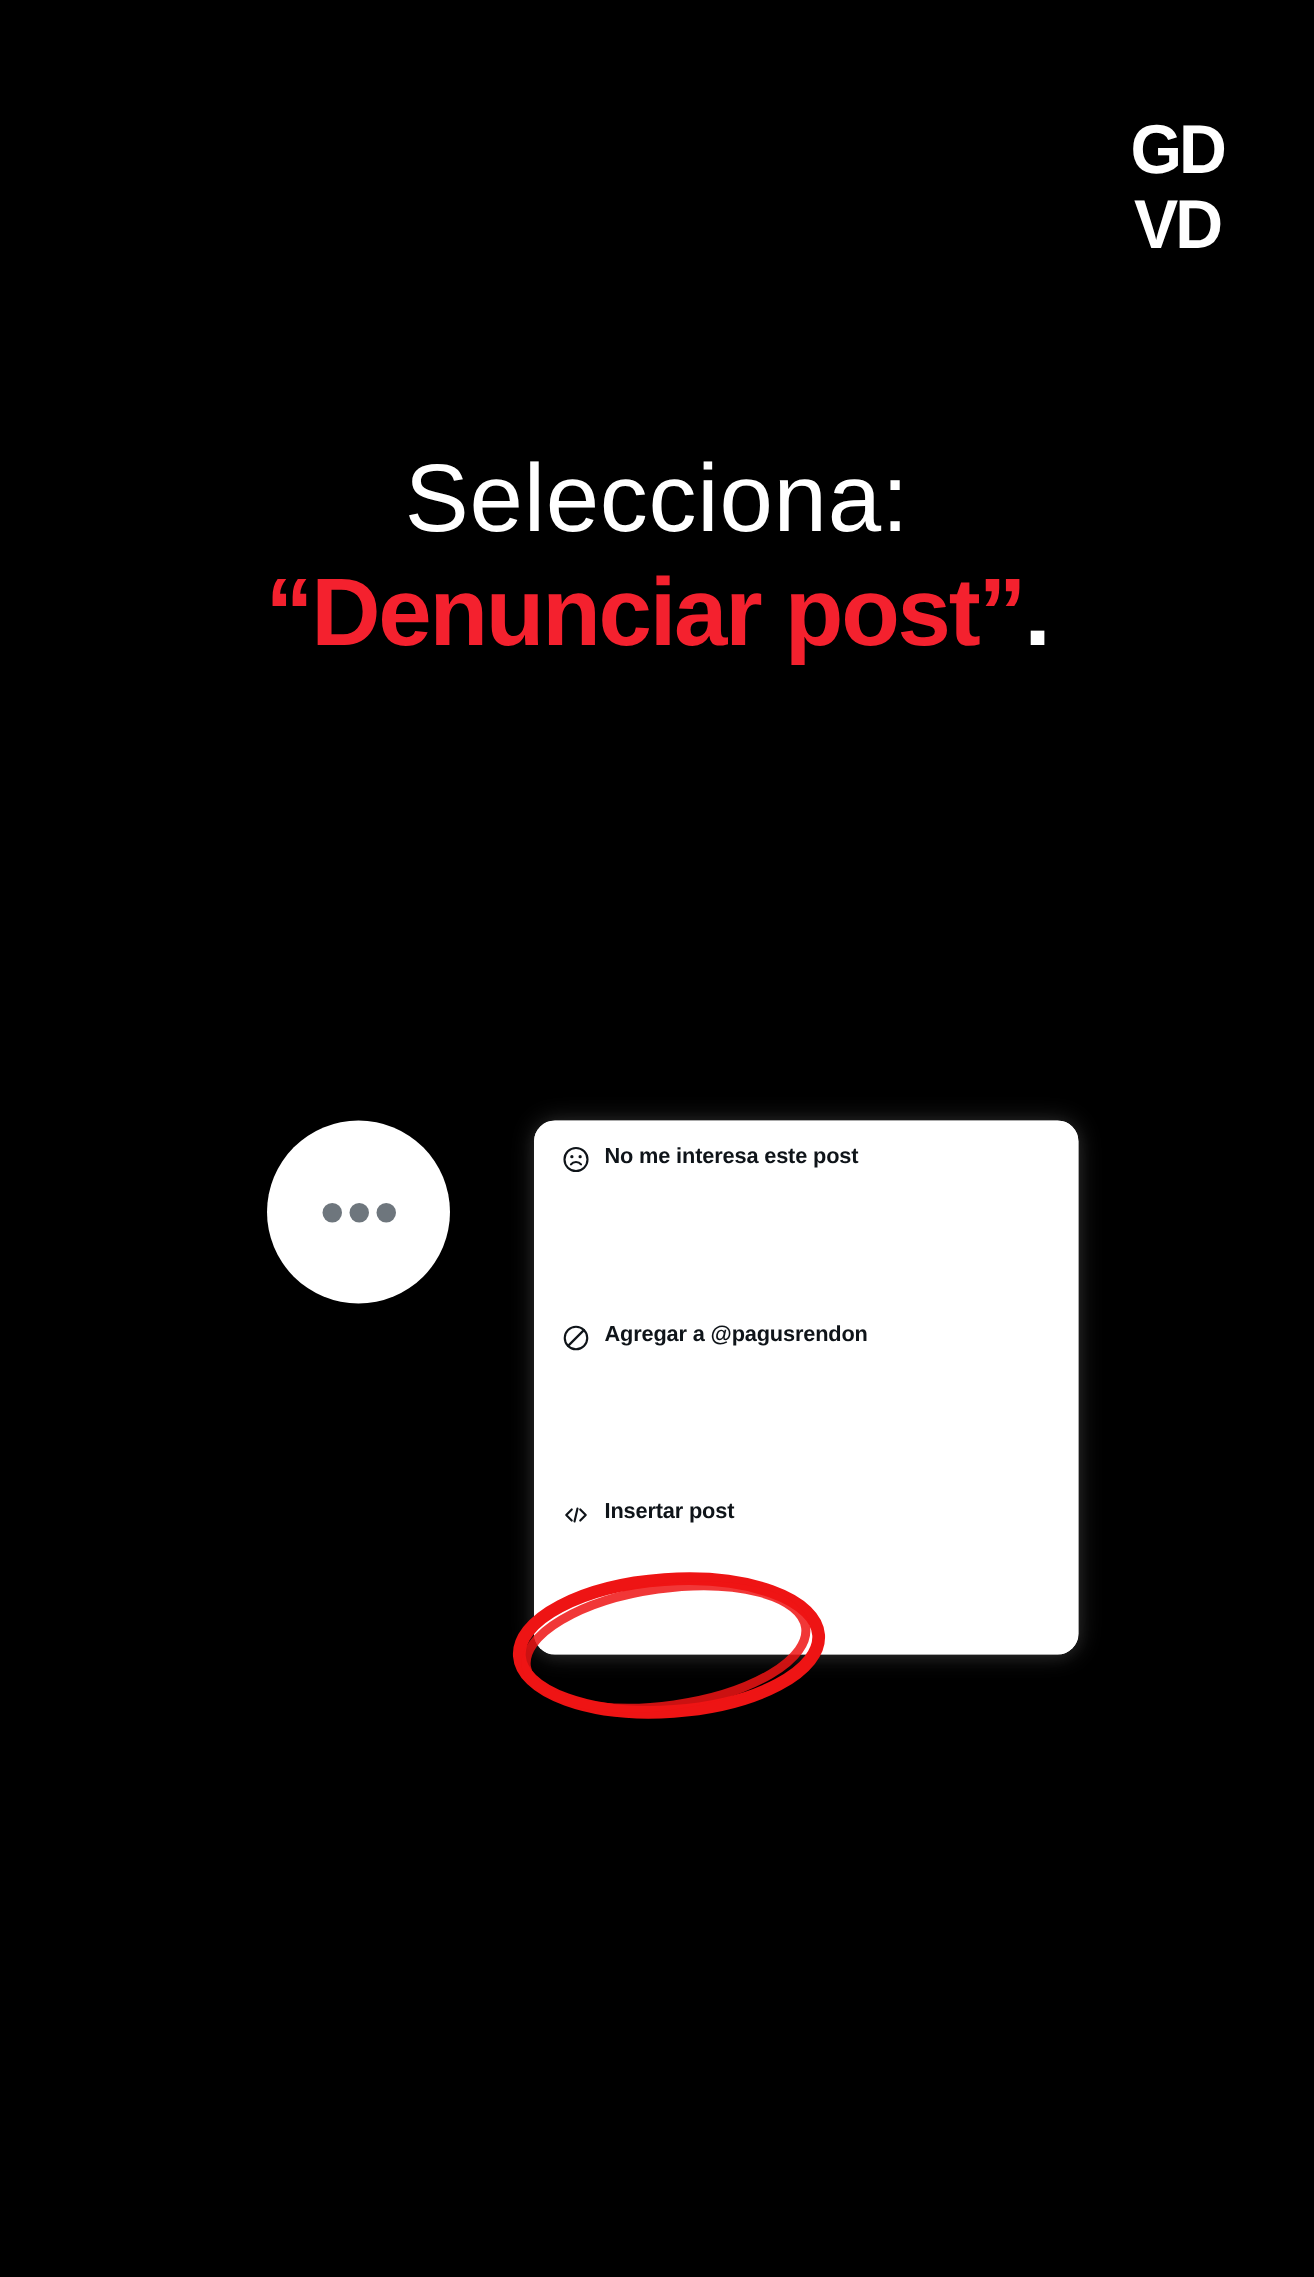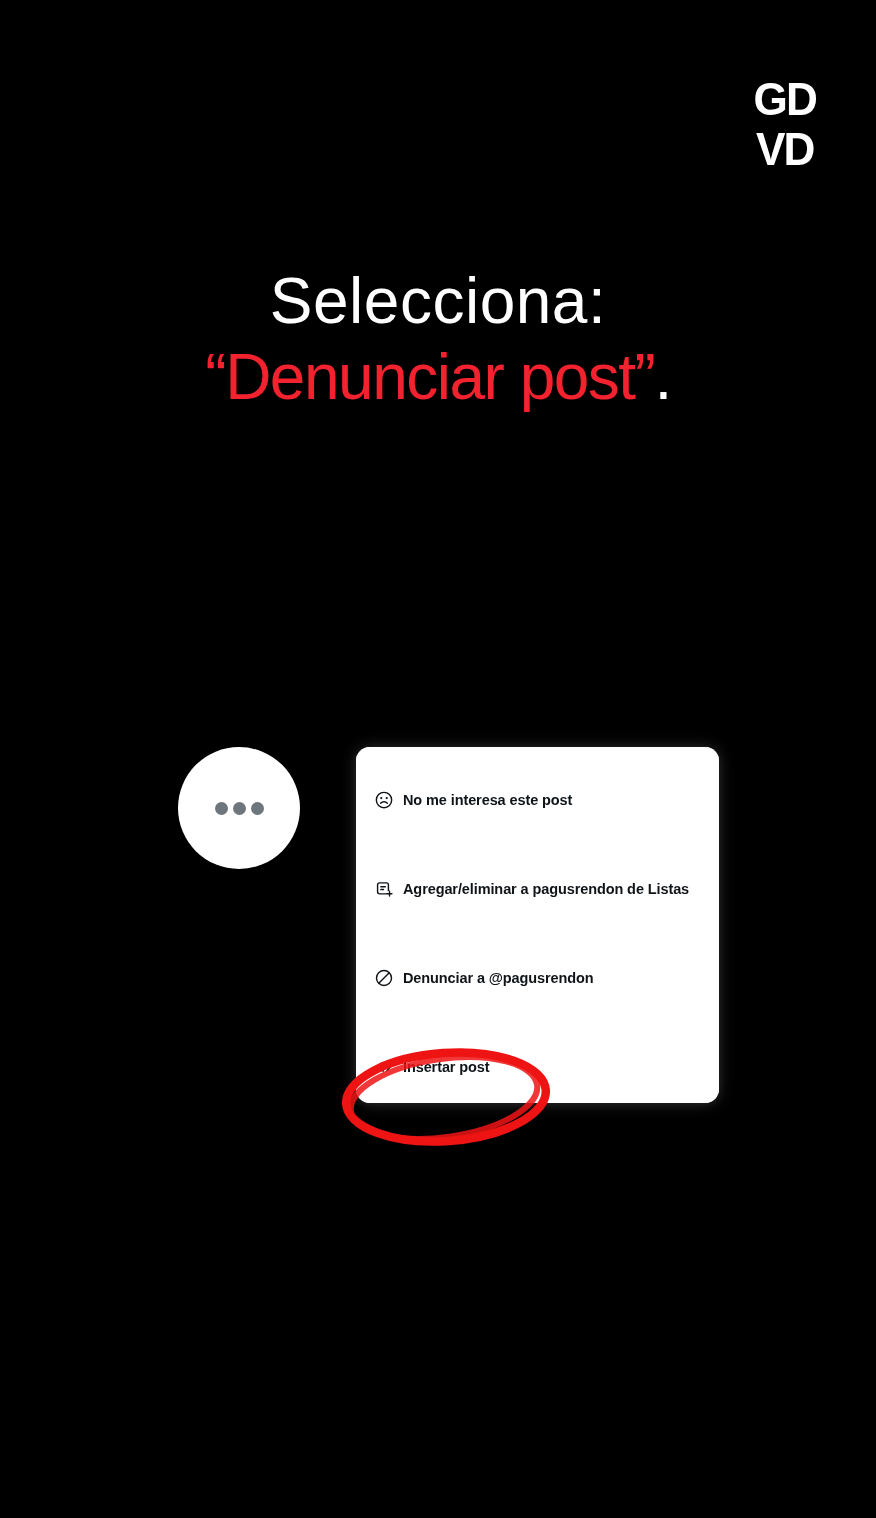--- a/index.html
+++ b/index.html
@@ -8,42 +8,42 @@
     font-family:"Liberation Sans",sans-serif;
   }
   
   .logo{
     position:absolute;top:74px;right:60px;text-align:center;color:#ffffff;
     font-weight:800;font-size:46px;line-height:50px;letter-spacing:-2px;
     transform:scaleX(.96);transform-origin:right top;
   }
   
   .title{
-    position:absolute;top:263px;left:0;right:0;text-align:center;line-height:76px;
+    position:absolute;top:294px;left:0;right:0;text-align:center;line-height:76px;
   }
   .title .t1{color:#ffffff;font-size:64px;font-weight:400;letter-spacing:.5px;}
-  .title .t2{font-size:64px;font-weight:400;letter-spacing:-1.5px;}
+  .title .t2{font-size:64px;font-weight:700;letter-spacing:-1.5px;}
   .title .red{color:#f4212e;}
   .title .white{color:#ffffff;}
   
   .more-circle{
     position:absolute;left:178px;top:747px;width:122px;height:122px;border-radius:50%;
     background:#ffffff;display:flex;align-items:center;justify-content:center;gap:5px;
     cursor:pointer;
   }
   .dot{width:13px;height:13px;border-radius:50%;background:#6e767d;}
   
   .menu{
     position:absolute;left:356px;top:747px;width:363px;height:356px;background:#ffffff;
     border-radius:14px;z-index:1;display:flex;flex-direction:column;
     box-shadow:0 0 16px rgba(255,255,255,.16),0 2px 12px rgba(255,255,255,.06);
     overflow:hidden;
   }
   .menu-item{
-    flex:1;display:flex;align-items:center;padding:16px 12px 0 18px;gap:9px;
+    flex:1;display:flex;align-items:flex-start;padding:16px 12px 0 18px;gap:9px;
     cursor:pointer;background:#ffffff;white-space:nowrap;
   }
   .menu-item.highlighted{background:#f4f4f4;}
   .menu-item .mi-icon{width:20px;height:20px;flex:0 0 20px;display:block;}
   .menu-item .mi-label{
     color:#0f1419;font-size:14.5px;font-weight:700;letter-spacing:-.1px;
   }
   .st{fill:none;stroke:#0f1419;stroke-width:1.7;stroke-linecap:round;stroke-linejoin:round;}
   
   .annotation{position:absolute;left:332px;top:1040px;width:230px;height:116px;z-index:3;pointer-events:none;}
@@ -75,37 +75,28 @@
       <svg class="mi-icon" viewBox="0 0 24 24">
         <circle class="st" cx="12" cy="12" r="9.2"></circle>
         <circle cx="8.7" cy="9.7" r="1.3" fill="#0f1419"></circle>
         <circle cx="15.3" cy="9.7" r="1.3" fill="#0f1419"></circle>
         <path class="st" d="M8 15.9c1.9-2.5 6.1-2.5 8 0"></path>
       </svg>
       <span class="mi-label">No me interesa este post</span>
     </div>
 
 
-    <div class="menu-item">
-      <svg class="mi-icon" viewBox="0 0 24 24">
-        <rect class="st" x="4.3" y="4.6" width="13" height="13.2" rx="2.4"></rect>
-        <path class="st" d="M8.2 9.2h5.4M8.2 12.6h3.2"></path>
-        <path d="M18.6 14.4v6.4M15.4 17.6h6.4" stroke="#ffffff" stroke-width="5" fill="none"></path>
-        <path class="st" d="M18.6 14.7v5.8M15.7 17.6h5.8" stroke-width="2.2"></path>
-      </svg>
-      <span class="mi-label">Agregar/eliminar a pagusrendon de Listas</span>
-    </div>
 
 
     <div class="menu-item">
       <svg class="mi-icon" viewBox="0 0 24 24">
         <circle class="st" cx="12" cy="12" r="9"></circle>
         <path class="st" d="M5.7 18.3L18.3 5.7"></path>
       </svg>
-      <span class="mi-label">Denunciar a @pagusrendon</span>
+      <span class="mi-label">Agregar a @pagusrendon</span>
     </div>
 
 
     <div class="menu-item">
       <svg class="mi-icon" viewBox="0 0 24 24">
         <path class="st" d="M8.6 7.6L4.2 12l4.4 4.4M15.4 7.6l4.4 4.4-4.4 4.4M13.2 6.8l-2.4 10.4"></path>
       </svg>
       <span class="mi-label">Insertar post</span>
     </div>
 

